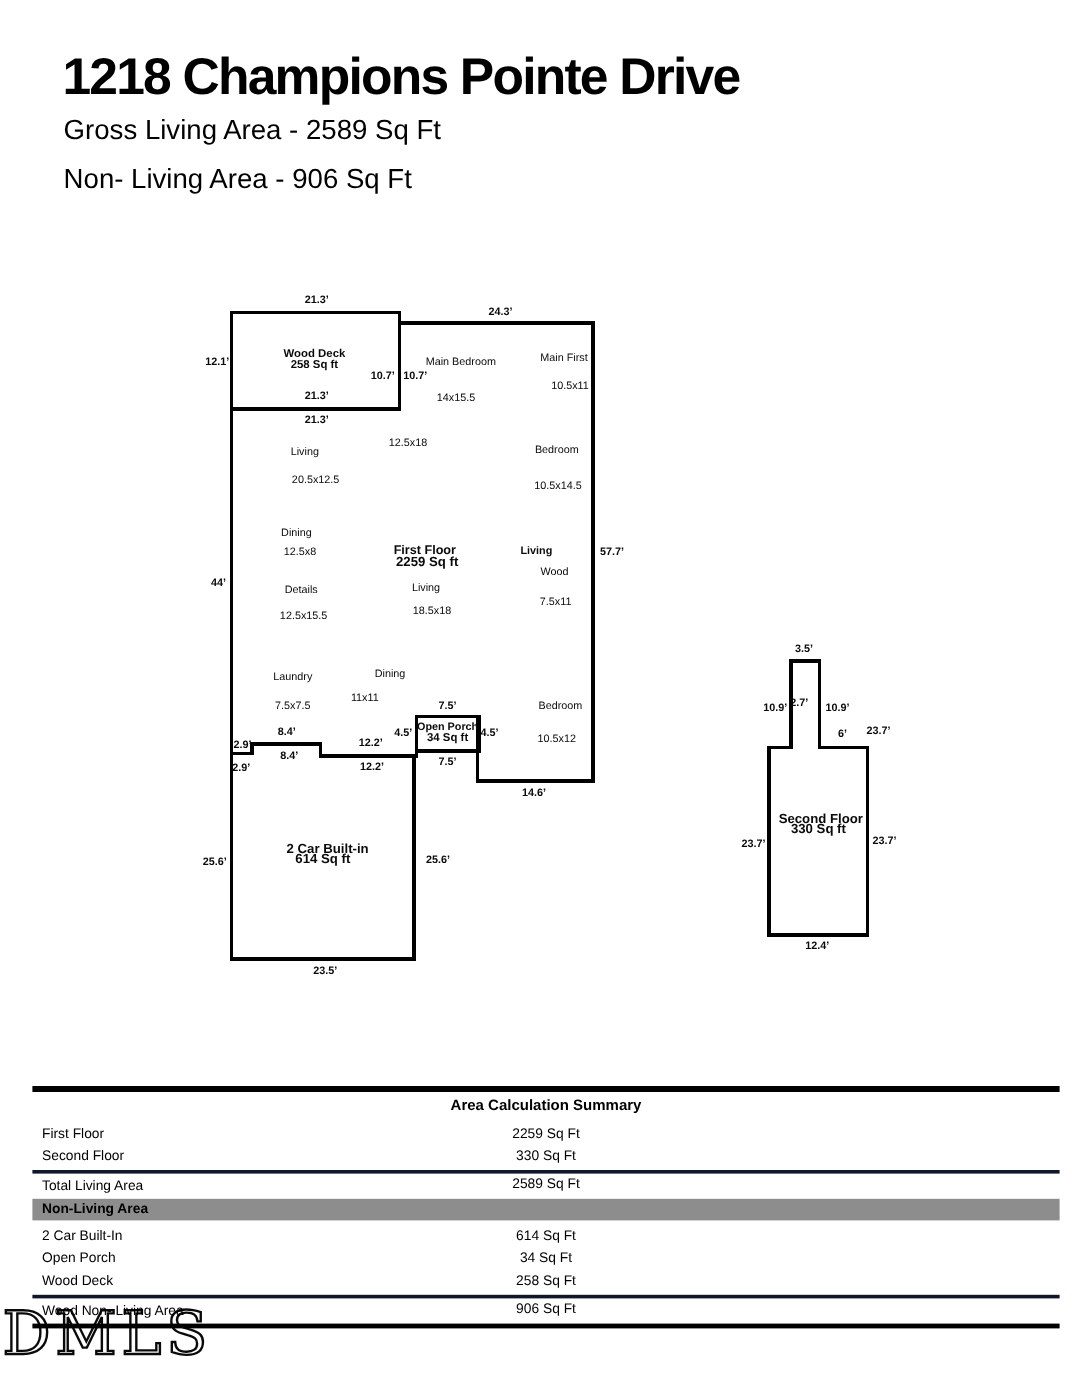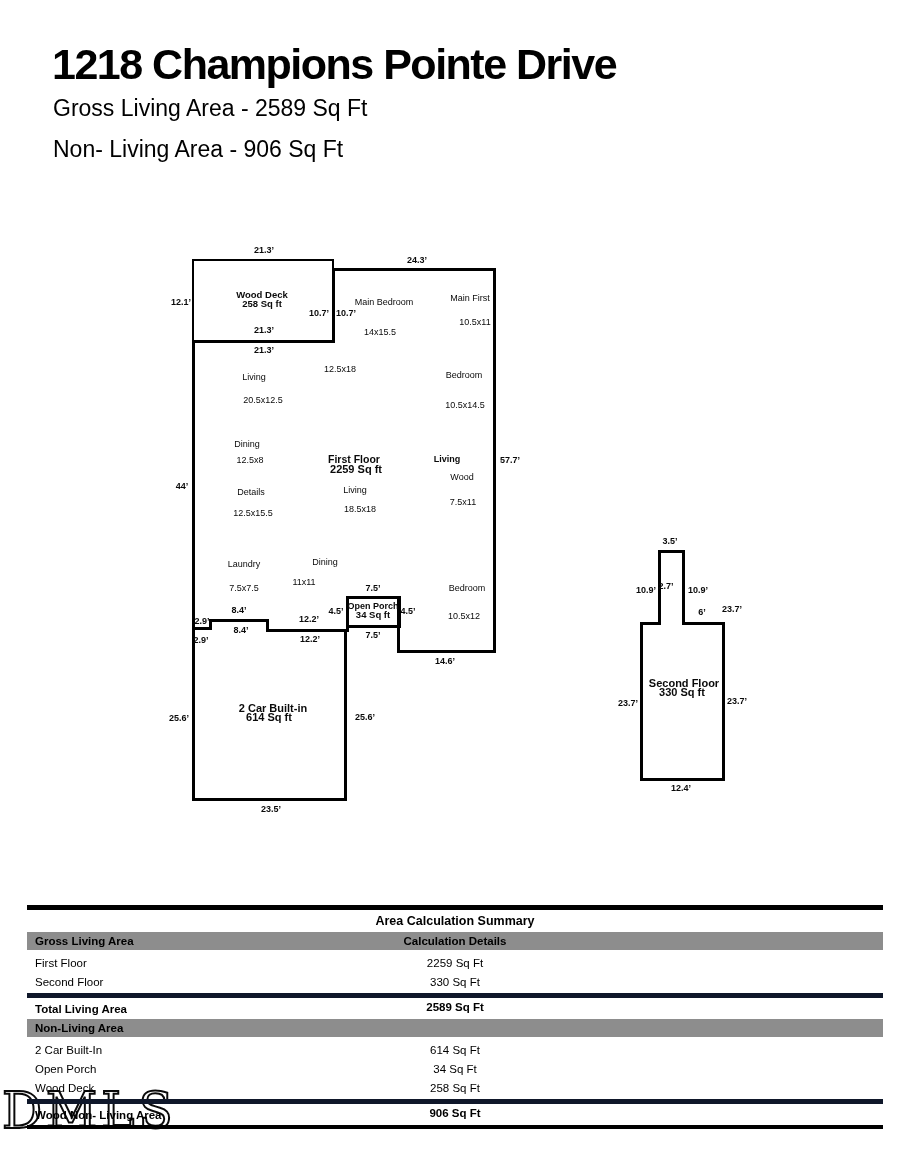--- a/index.html
+++ b/index.html
@@ -34,22 +34,22 @@
   .rule-top { height:5px; background:#000; }
   .rule-bottom { height:4px; background:#000; margin-top:1px; }
   .t-title { height:22px; line-height:22px; text-align:center; font-weight:bold; font-size:12.5px; }
   .gbar { position:relative; background:#8d8d8d; height:18px; line-height:18px; font-weight:bold; }
   .gbar .left { padding-left:8px; }
   .gbar .center { position:absolute; left:0; right:0; top:0; text-align:center; }
   .rows { margin-top:4px; }
   .trow { position:relative; height:19px; line-height:19px; }
   .tlabel { display:inline-block; padding-left:8px; }
   .tvalue { position:absolute; left:0; right:0; top:0; text-align:center; }
-  .total-row { position:relative; height:18px; line-height:18px; font-weight:bold;
-               border-top:5px solid #0f172a; margin-top:1px; padding-top:2px; }
+  .total-row { position:relative; height:18px; line-height:18px; font-weight:normal;
+               border-top:3px solid #0f172a; margin-top:1px; padding-top:2px; }
   .gbar.second { margin-top:1px; }
 
   
   .watermark {
     position:absolute; left:2px; top:1086px; z-index:1;
     font-family:"DejaVu Serif", serif; font-size:50px; line-height:1;
     letter-spacing:4px; color:transparent;
     -webkit-text-stroke:2px #0a0a0a;
   }
 </style>
@@ -136,24 +136,20 @@
       <div class="pl n" style="left: 273px; top: 708px; font-size: 11px;">2 Car Built-in</div>
       <div class="pl n" style="left: 269px; top: 717px; font-size: 11px;">614 Sq ft</div>
       <div class="pl n" style="left: 684px; top: 683px; font-size: 11px;">Second Floor</div>
       <div class="pl n" style="left: 682px; top: 692px; font-size: 11px;">330 Sq ft</div>
     </div>
 
   <section class="summary">
     <div class="rule-top"></div>
     <div class="t-title">Area Calculation Summary</div>
 
-    <div class="gbar">
-      <span class="left">Gross Living Area</span>
-      <span class="center">Calculation Details</span>
-    </div>
 
     <div class="rows" id="living-rows">
         <div class="trow"><span class="tlabel">First Floor</span><span class="tvalue">2259 Sq Ft</span></div>
         <div class="trow"><span class="tlabel">Second Floor</span><span class="tvalue">330 Sq Ft</span></div>
       </div>
 
     <div class="total-row">
       <span class="tlabel">Total Living Area</span>
       <span class="tvalue">2589 Sq Ft</span>
     </div>

